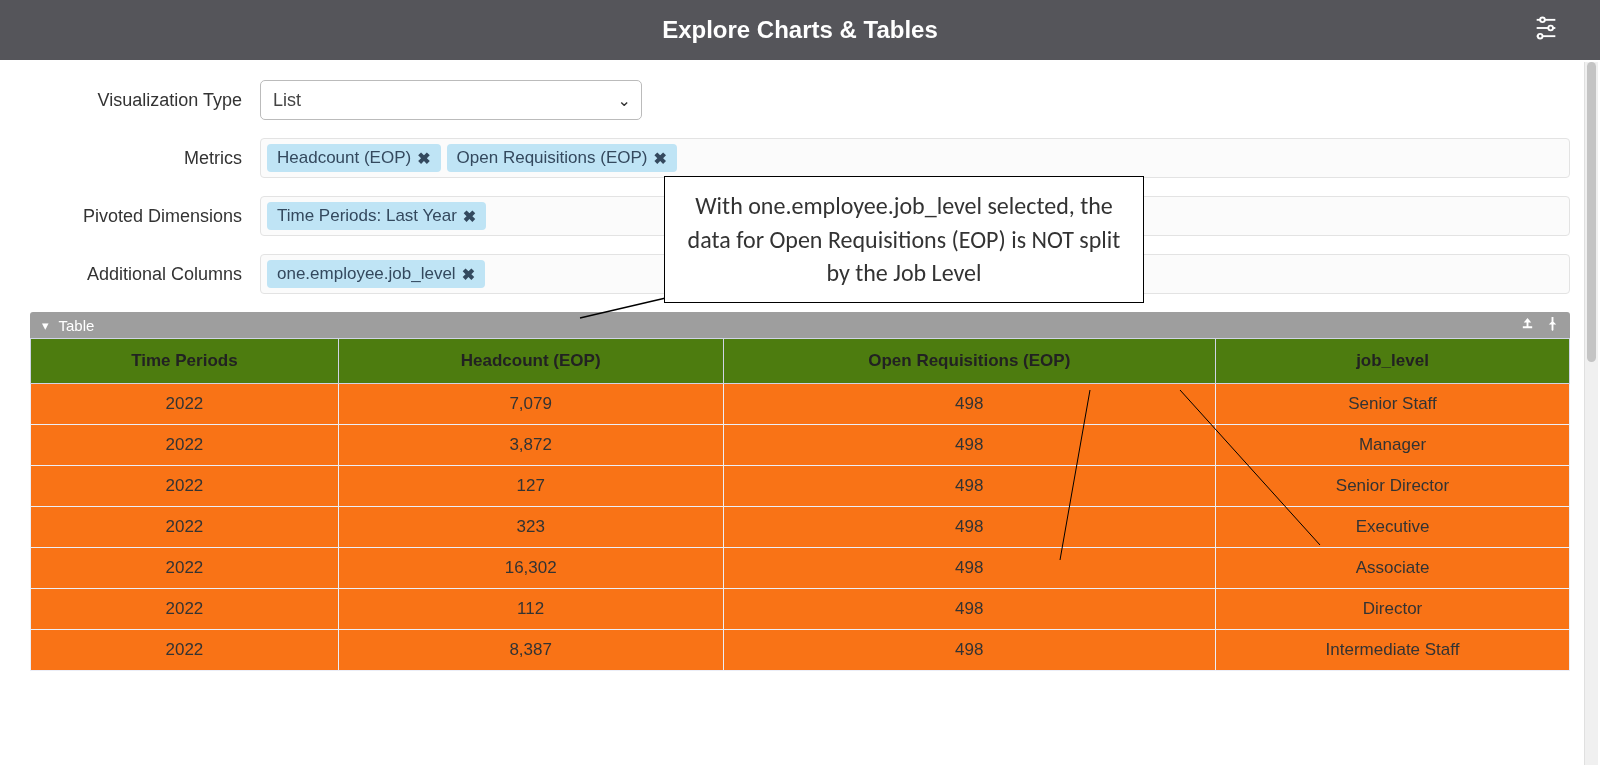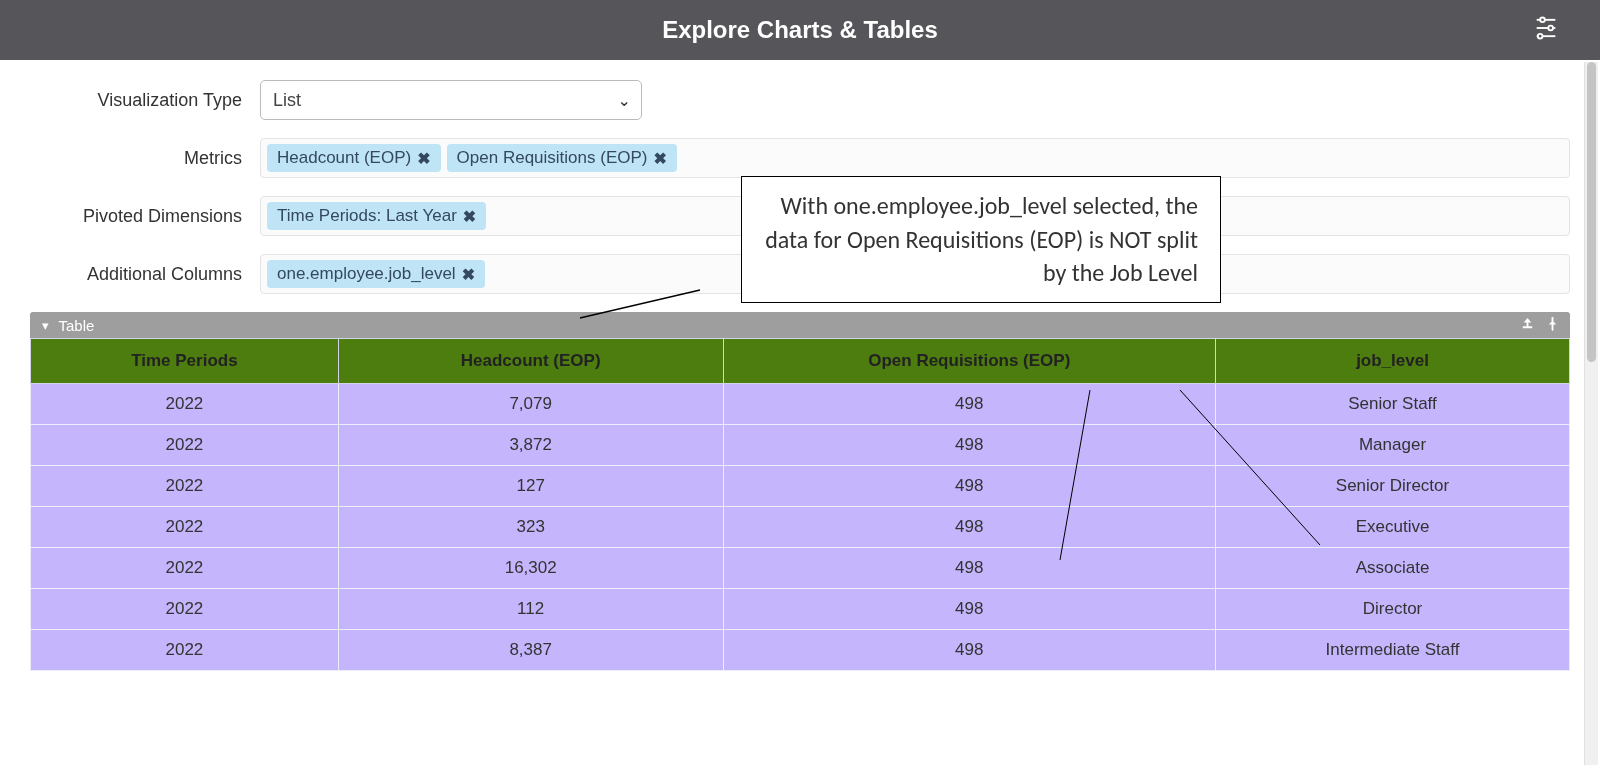--- a/index.html
+++ b/index.html
@@ -126,36 +126,36 @@
     font-weight:700;
     padding:12px 8px;
     border:1px solid #d0d4e6;
     text-align:center;
   }
   table.data td{
     padding:10px 8px;
     border:1px solid #eceef7;
     text-align:center;
     color:#333;
-    background:#c4b5fd;
+    background:#f97316;
   }
 
   
   .callout{
     position:absolute;
-    left:741px;
+    left:664px;
     top:176px;
     width:480px;
     border:1.5px solid #000;
     background:#fff;
-    padding:12px 22px;
+    padding:12px 12px;
     font-family:"Segoe UI", Calibri, Arial, sans-serif;
     font-size:24px;
     line-height:1.4;
-    text-align:right;
+    text-align:center;
     z-index:10;
   }
   .callout-line{
     position:absolute;
     background:transparent;
     pointer-events:none;
     z-index:9;
   }
   .scrollbar-fake{
     position:absolute;

